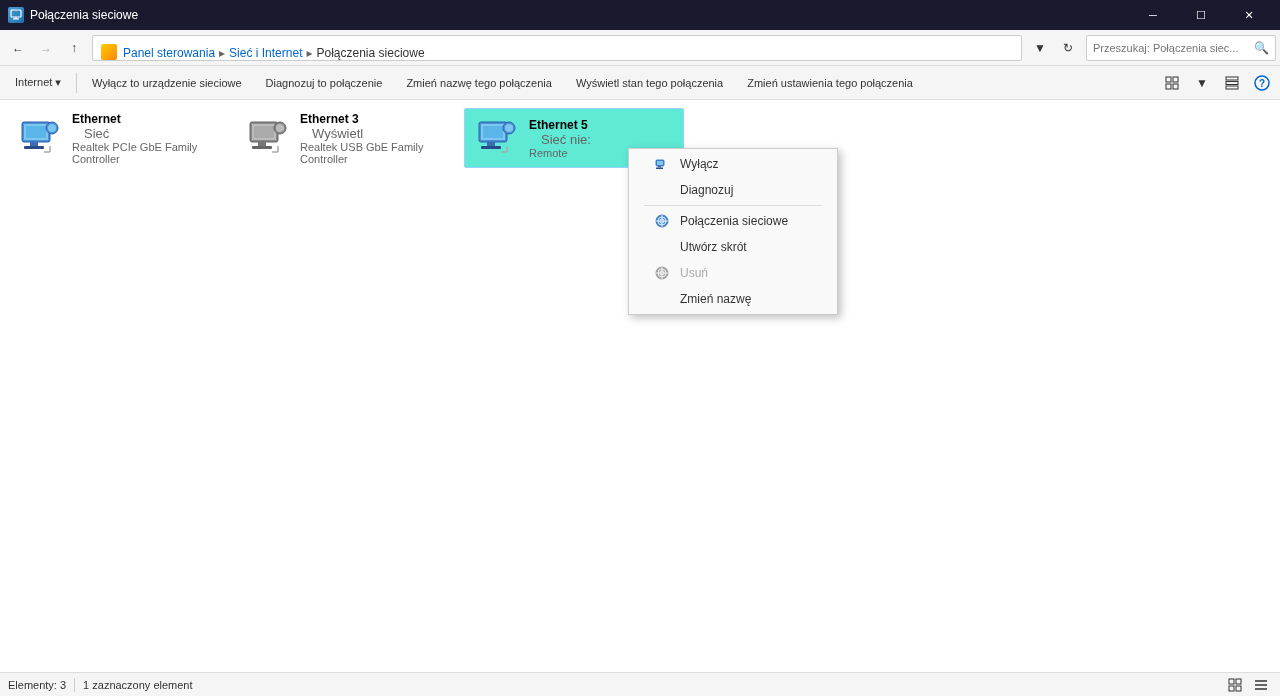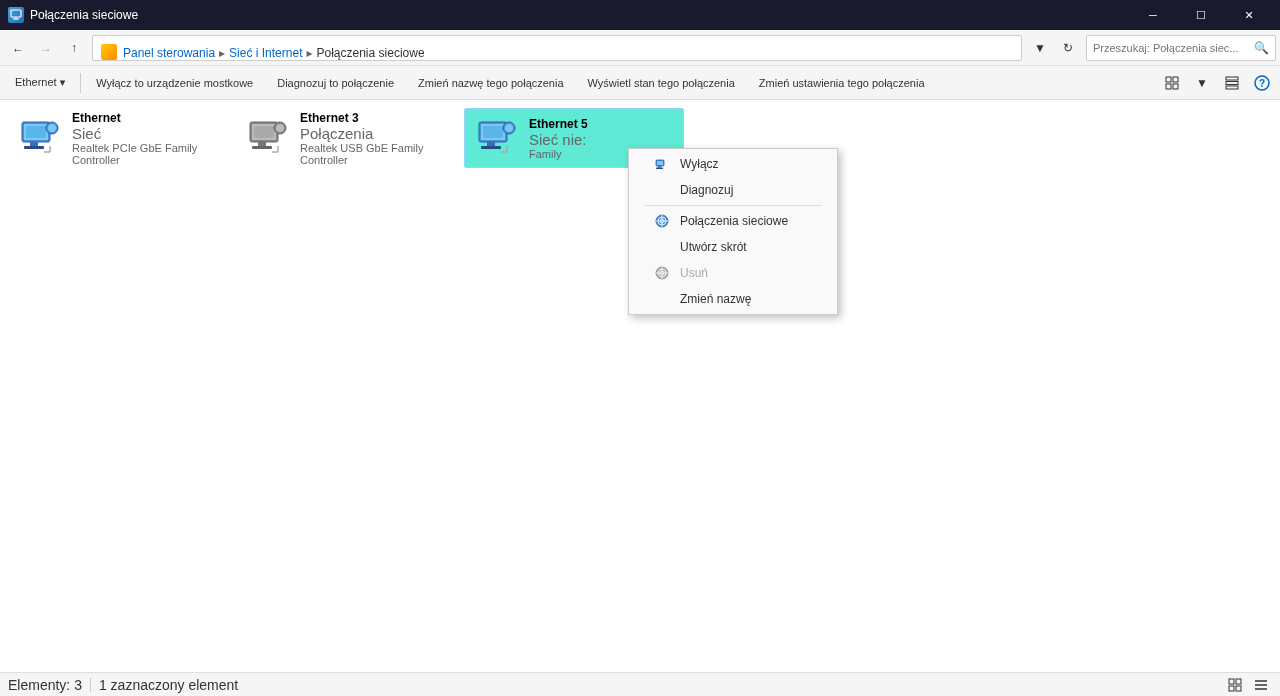--- a/index.html
+++ b/index.html
@@ -211,42 +211,42 @@
     }
     .network-icon {
       width: 48px;
       height: 48px;
       flex-shrink: 0;
       margin-right: 8px;
       position: relative;
     }
     .network-info { flex: 1; }
     .network-name { font-weight: 600; font-size: 12px; color: #000; }
-    .network-status { font-size: 15px; color: #666; }
+    .network-status { font-size: 13px; color: #666; margin-left: 12px; }
     .network-adapter { font-size: 11px; color: #666; }
 
     
     .net-icon-svg {
       width: 48px;
       height: 48px;
     }
 
     
     .status-bar {
       position: absolute;
       bottom: 0;
       left: 0;
       right: 0;
       height: 24px;
       background: #f5f5f5;
       border-top: 1px solid #ddd;
       display: flex;
       align-items: center;
       padding: 0 8px;
-      font-size: 14px;
+      font-size: 11px;
       color: #333;
       gap: 4px;
     }
     .status-separator {
       width: 1px;
       height: 14px;
       background: #ccc;
       margin: 0 4px;
     }
     .status-right {
@@ -338,23 +338,23 @@
   </div>
   <button class="nav-btn">▼</button>
   <button class="refresh-btn nav-btn">↻</button>
   <div class="search-bar">
     <input class="search-input" type="text" placeholder="Przeszukaj: Połączenia siec..." style="">
     <span style="color:#666; font-size:12px;">🔍</span>
   </div>
 </div>
 
 <div class="toolbar">
-  <button class="toolbar-btn">Ethernet ▾</button>
+  <button class="toolbar-btn">Internet ▾</button>
   <div class="toolbar-separator"></div>
-  <button class="toolbar-btn">Wyłącz to urządzenie mostkowe</button>
+  <button class="toolbar-btn">Wyłącz to urządzenie sieciowe</button>
   <button class="toolbar-btn">Diagnozuj to połączenie</button>
   <button class="toolbar-btn">Zmień nazwę tego połączenia</button>
   <button class="toolbar-btn">Wyświetl stan tego połączenia</button>
   <button class="toolbar-btn">Zmień ustawienia tego połączenia</button>
   <div class="toolbar-right">
     <div class="view-btn">
       <svg width="14" height="14" viewBox="0 0 14 14">
         <rect x="1" y="1" width="5" height="5" fill="none" stroke="#333" stroke-width="1"></rect>
         <rect x="8" y="1" width="5" height="5" fill="none" stroke="#333" stroke-width="1"></rect>
         <rect x="1" y="8" width="5" height="5" fill="none" stroke="#333" stroke-width="1"></rect>
@@ -410,21 +410,21 @@
         <rect x="14" y="28" width="8" height="4" fill="#777"></rect>
         <rect x="8" y="32" width="20" height="3" rx="1" fill="#666"></rect>
         <circle cx="36" cy="14" r="6" fill="#888" stroke="#666" stroke-width="1"></circle>
         <circle cx="36" cy="14" r="4" fill="#bbb"></circle>
         <line x1="34" y1="38" x2="34" y2="32" stroke="#aaa" stroke-width="1.5"></line>
         <line x1="34" y1="38" x2="28" y2="38" stroke="#aaa" stroke-width="1.5"></line>
       </svg>
     </div>
     <div class="network-info">
       <div class="network-name">Ethernet 3</div>
-      <div class="network-status">Połączenia</div>
+      <div class="network-status">Wyświetl</div>
       <div class="network-adapter">Realtek USB GbE Family Controller</div>
     </div>
   </div>
 
   <div class="network-item selected">
     <div class="network-icon">
       <svg class="net-icon-svg" viewBox="0 0 48 48">
         <rect x="6" y="8" width="28" height="20" rx="2" fill="#4a90d9" stroke="#2a60a9" stroke-width="1"></rect>
         <rect x="8" y="10" width="24" height="16" fill="#7ec8f0"></rect>
         <rect x="10" y="12" width="20" height="12" fill="#5ab5e8"></rect>
@@ -432,21 +432,21 @@
         <rect x="8" y="32" width="20" height="3" rx="1" fill="#2a4a8a"></rect>
         <circle cx="36" cy="14" r="6" fill="#4a90d9" stroke="#2a60a9" stroke-width="1"></circle>
         <circle cx="36" cy="14" r="4" fill="#7ec8f0"></circle>
         <line x1="34" y1="38" x2="34" y2="32" stroke="#aaa" stroke-width="1.5"></line>
         <line x1="34" y1="38" x2="28" y2="38" stroke="#aaa" stroke-width="1.5"></line>
       </svg>
     </div>
     <div class="network-info">
       <div class="network-name">Ethernet 5</div>
       <div class="network-status">Sieć nie:</div>
-      <div class="network-adapter">Family</div>
+      <div class="network-adapter">Remote</div>
     </div>
   </div>
 
 </div>
 
 <div class="context-menu">
 
   <div class="context-menu-item">
     <div class="context-menu-icon">
       <svg width="16" height="16" viewBox="0 0 16 16">

